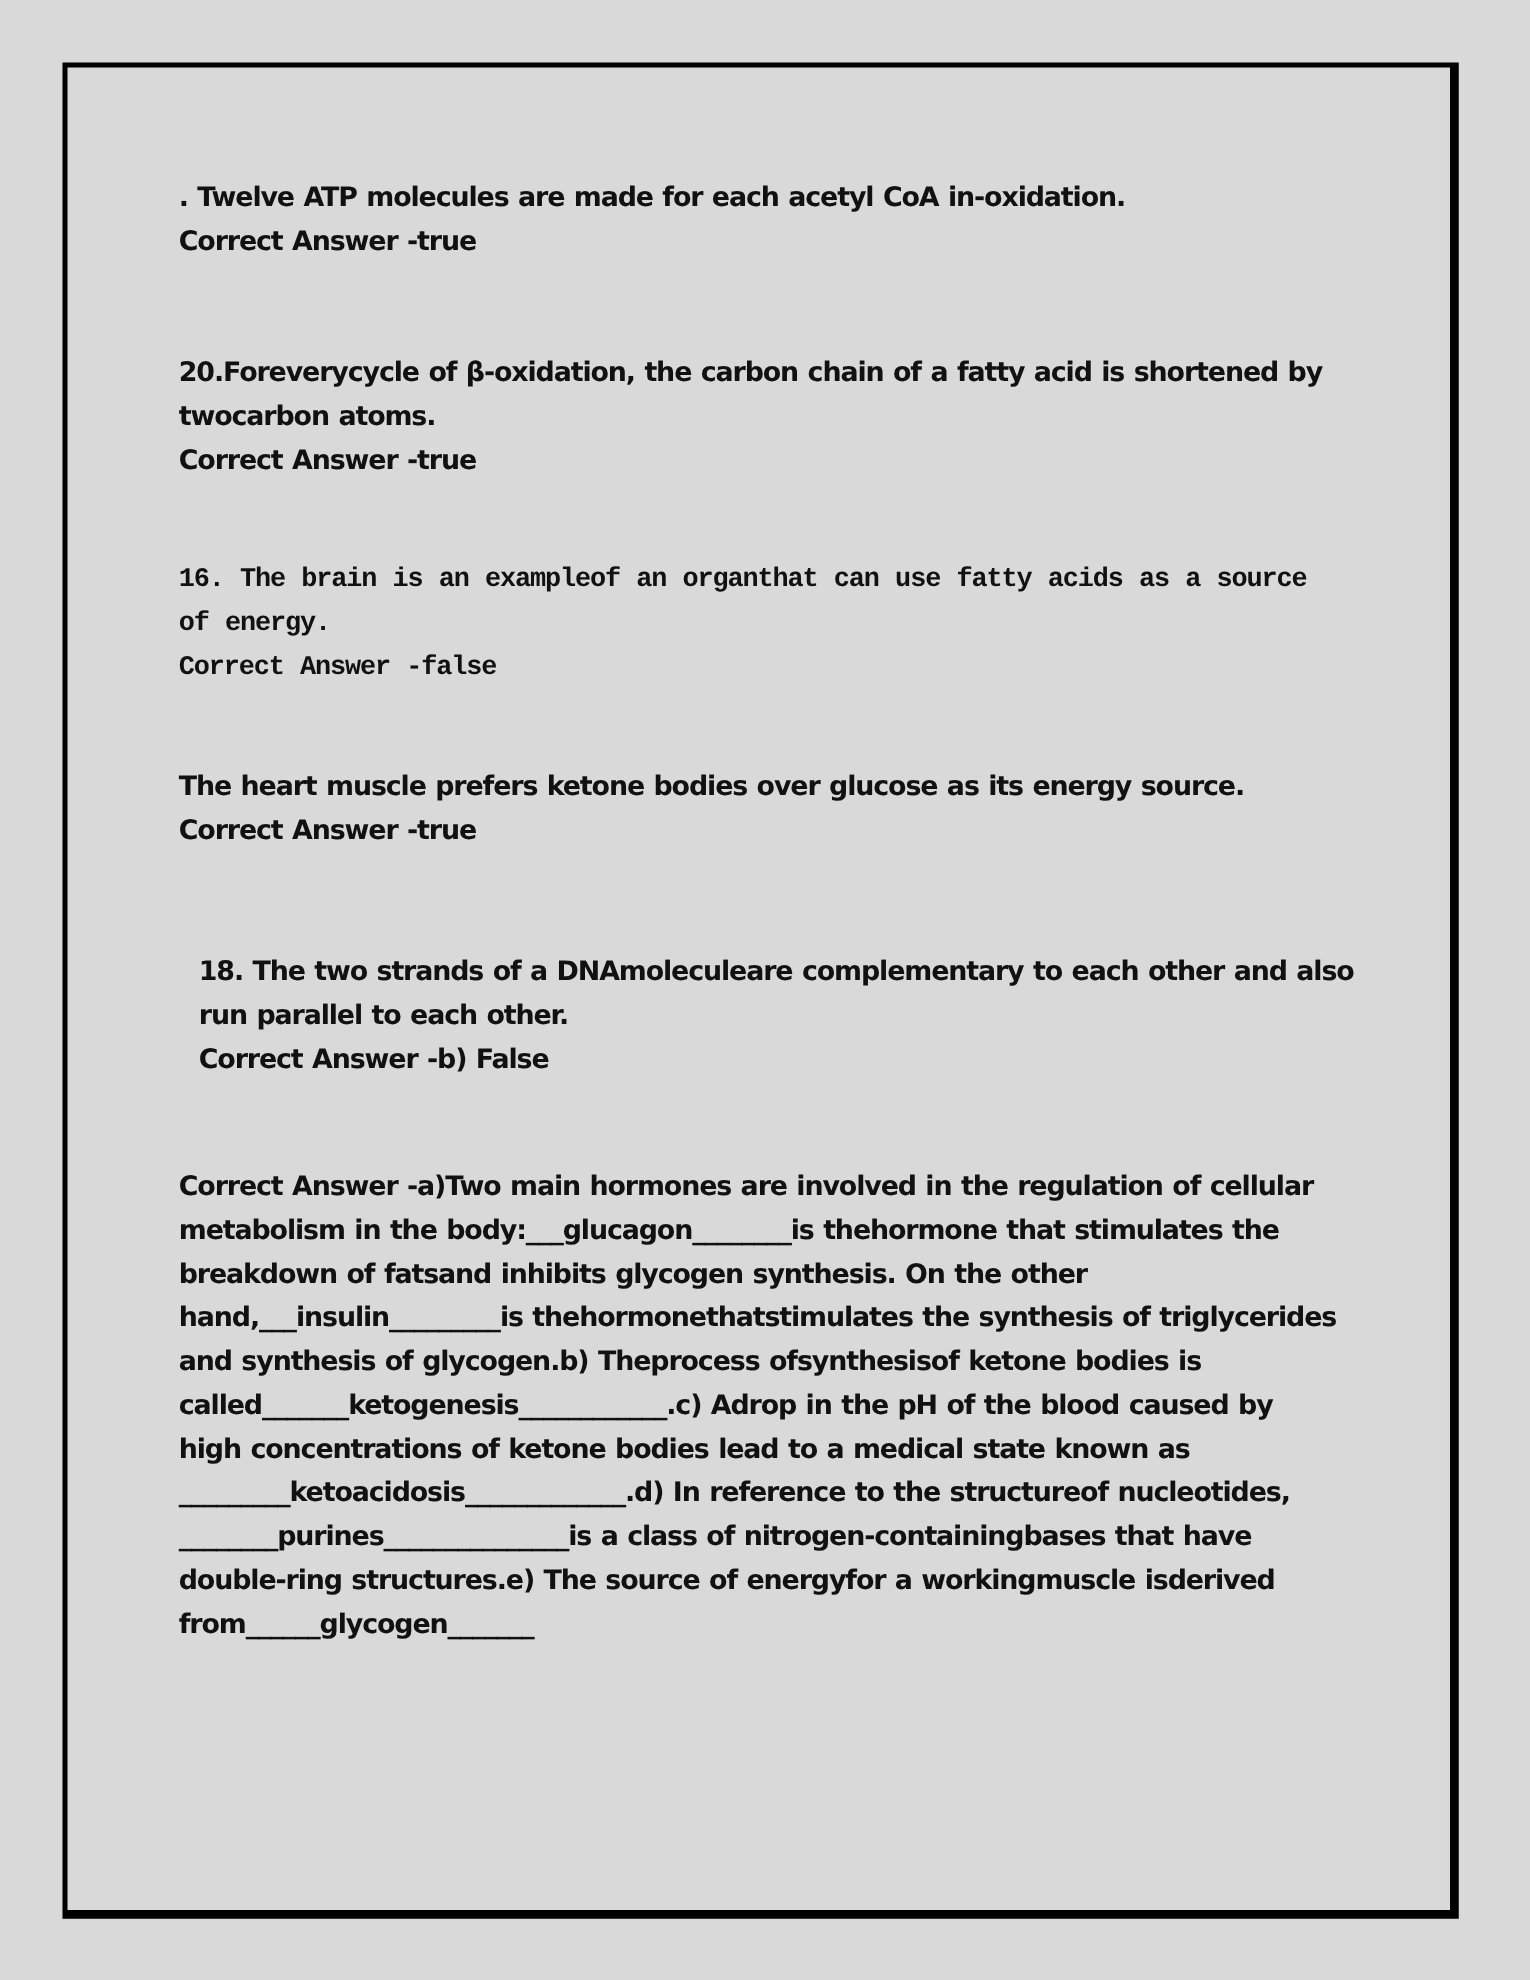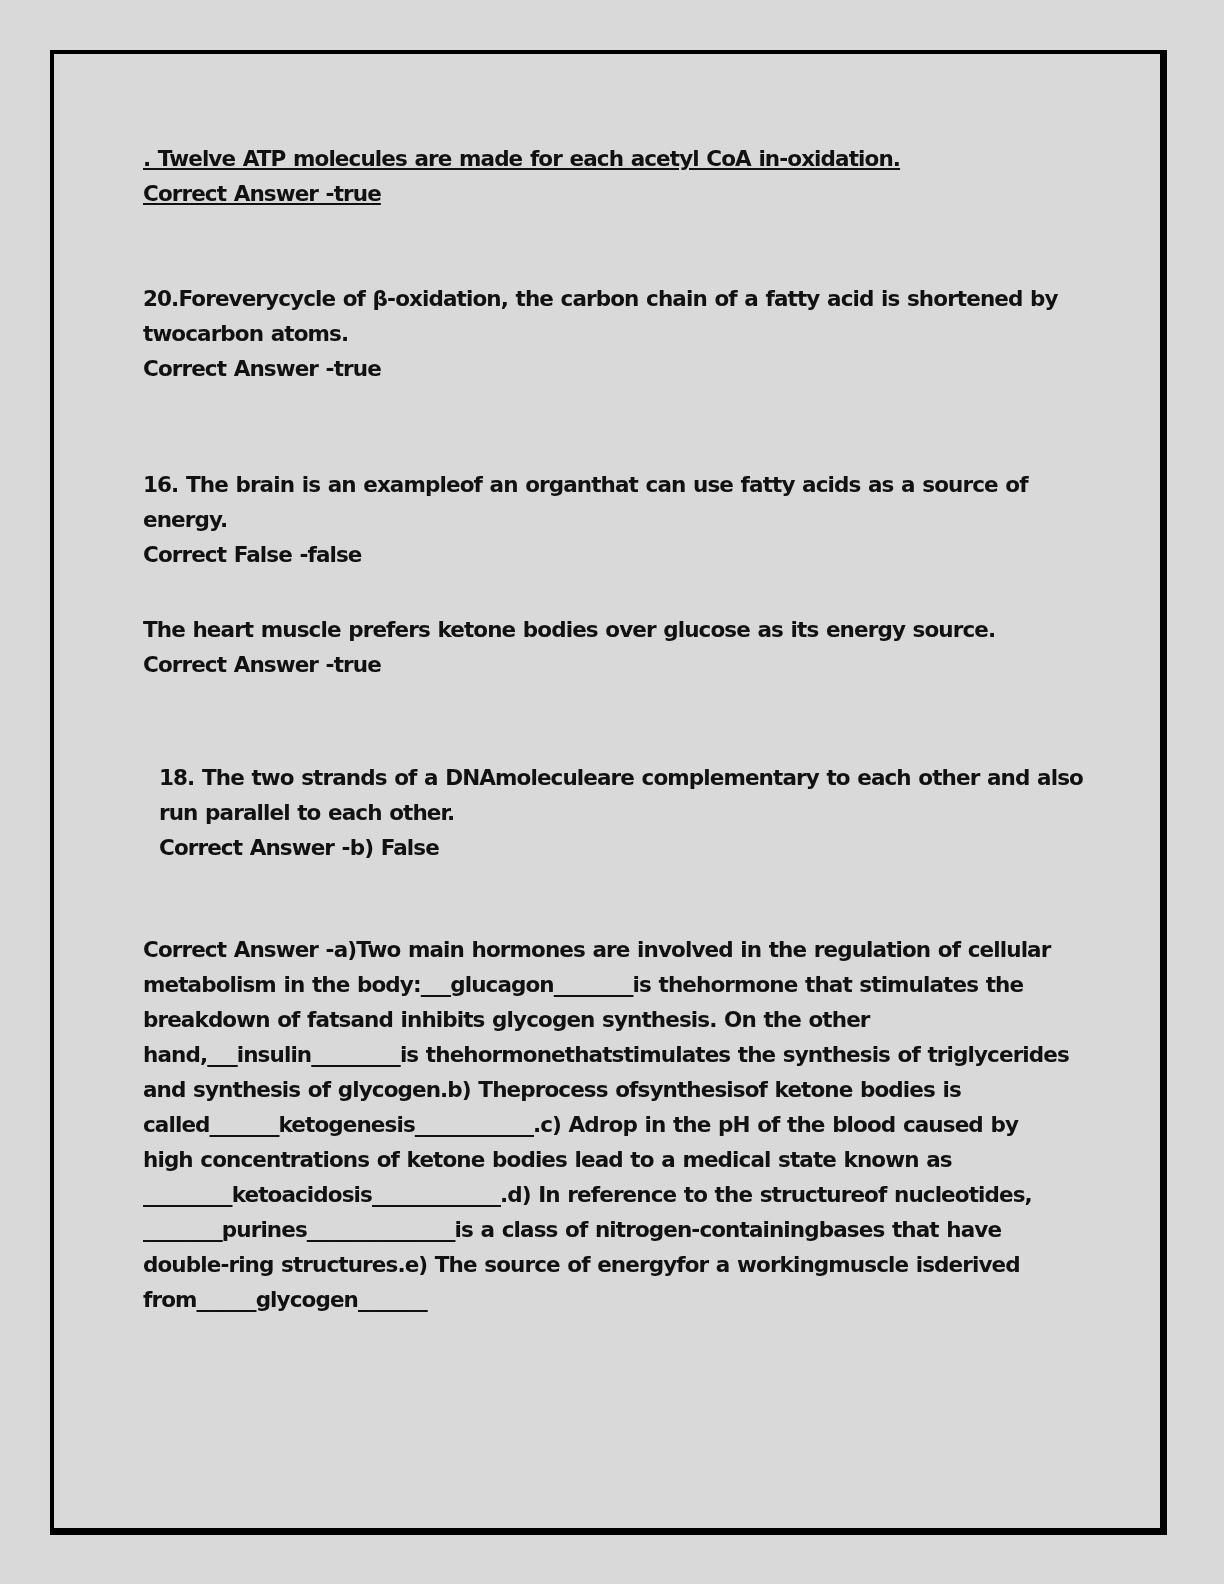--- a/index.html
+++ b/index.html
@@ -43,33 +43,33 @@
     .qa p {
       margin: 0;
     }
   </style>
 </head>
 <body>
 
 <div class="page-frame"></div>
 
 <div class="content">
-  <div class="qa" style="top:141px;text-decoration:underline;">
+  <div class="qa" style="top:141px;">
     <p>. Twelve ATP molecules are made for each acetyl CoA in-oxidation.</p>
     <p>Correct Answer -true</p>
   </div>
 
   <div class="qa" style="top:281px;">
     <p>20.Foreverycycle of β-oxidation, the carbon chain of a fatty acid is shortened by twocarbon atoms.</p>
     <p>Correct Answer -true</p>
   </div>
 
-  <div class="qa" style="top:467px;">
+  <div class="qa" style="top:447px;font-family:Liberation Mono, monospace;">
     <p>16. The brain is an exampleof an organthat can use fatty acids as a source of energy.</p>
-    <p>Correct False -false</p>
+    <p>Correct Answer -false</p>
   </div>
 
   <div class="qa" style="top:612px;">
     <p>The heart muscle prefers ketone bodies over glucose as its energy source.</p>
     <p>Correct Answer -true</p>
   </div>
 
   <div class="qa" style="top:760px;margin-left:16px;">
     <p>18. The two strands of a DNAmoleculeare complementary to each other and also run parallel to each other.</p>
     <p>Correct Answer -b) False</p>

